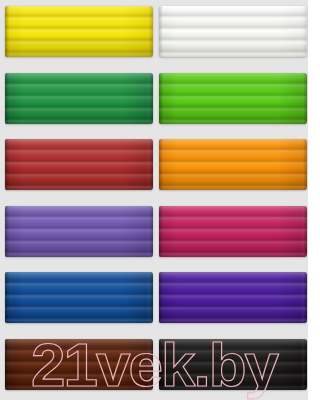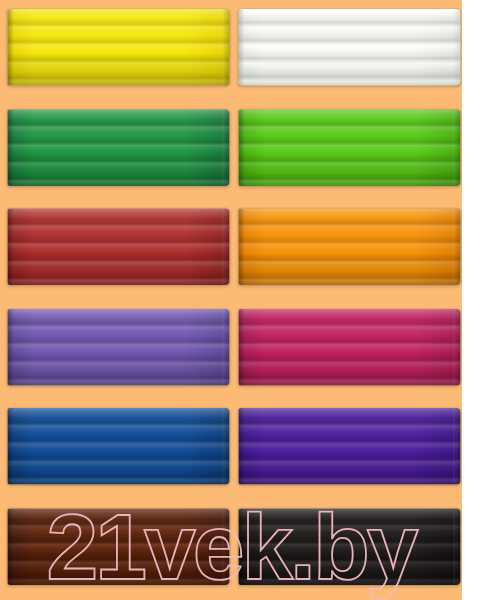--- a/index.html
+++ b/index.html
@@ -13,21 +13,21 @@
     height: 400px;
     overflow: hidden;
     font-family: "Liberation Sans", sans-serif;
     position: relative;
   }
 
   #product-image {
     position: relative;
     width: 308px;
     height: 400px;
-    background: #fdba74;
+    background: #e5e5e5;
   }
 
   .bar-grid {
     position: absolute;
     left: 0;
     top: 0;
     width: 308px;
     height: 400px;
     display: grid;
     grid-template-columns: 148px 148px;

